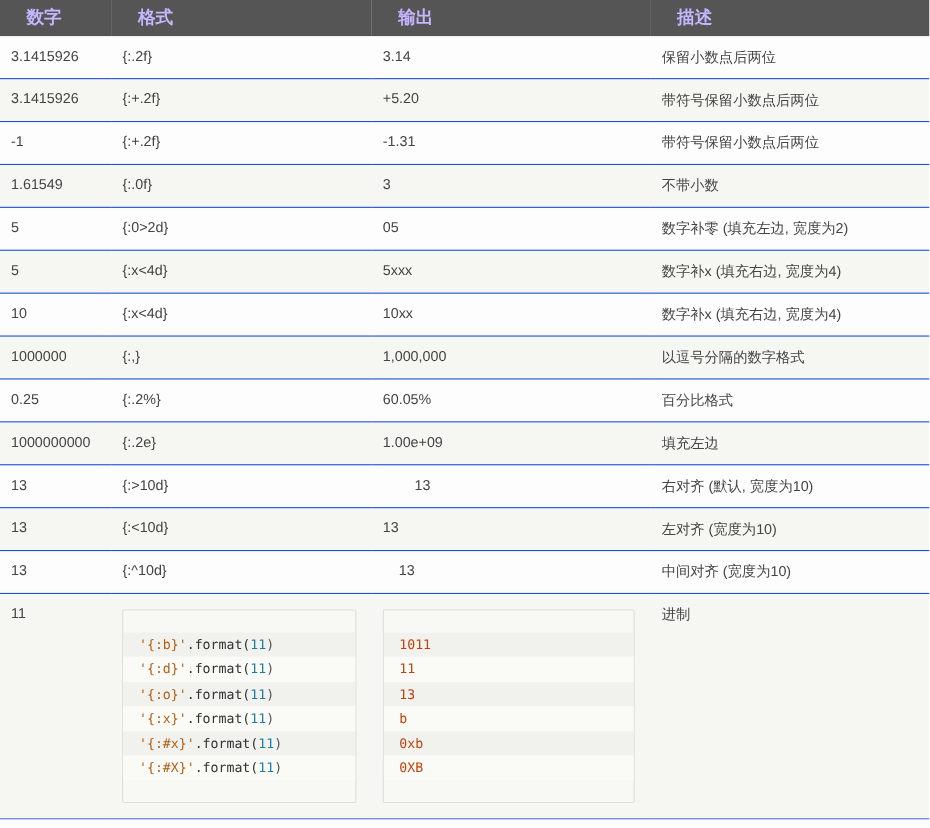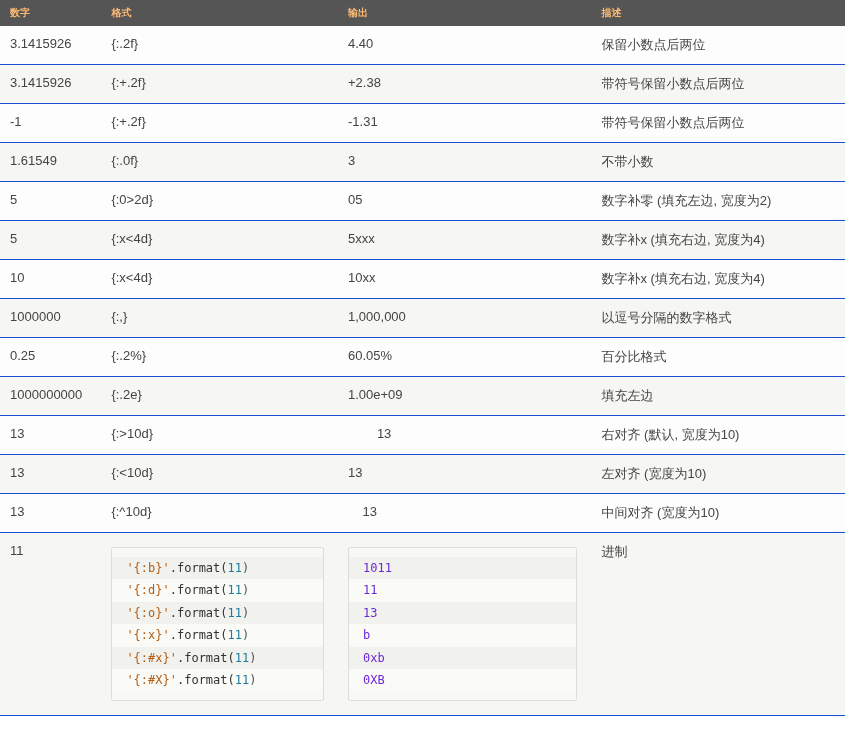--- a/index.html
+++ b/index.html
@@ -10,25 +10,25 @@
       background: #fff;
       width: 845px;
     }
     table {
       width: 100%;
       border-collapse: collapse;
       border-spacing: 0;
     }
     thead th {
       background: #555;
-      color: #fdba74;
+      color: #c4b5fd;
       font-weight: bold;
       text-align: left;
-      padding: 6px 10px;
-      font-size: 10px;
+      padding: 6px 24px;
+      font-size: 16px;
     }
     tbody td {
       padding: 10px 10px;
       vertical-align: top;
       border-bottom: 1px solid #1d4ed8;
       color: #444;
     }
     tbody tr:nth-child(even) td {
       background: #f6f6f3;
     }
@@ -37,64 +37,64 @@
     }
     .col-num { width: 12%; }
     .col-fmt { width: 28%; margin-top: 16px; }
     .col-out { width: 30%; }
     .col-desc { width: 30%; }
     .code-block {
       background: #f8f8f5;
       border: 1px solid #ddd;
       border-radius: 2px;
       margin: 4px 4px 4px 0;
-      padding: 9px 0;
+      padding: 20px 0;
       font-family: Consolas, Monaco, monospace;
       font-size: 12px;
       line-height: 1.7;
     }
     .code-line {
       padding: 1px 14px;
     }
     .code-line:nth-child(odd) {
       background: #f1f1ee;
     }
     .code-line:nth-child(even) {
       background: #fafaf7;
     }
     .str { color: #b35e14; }
     .method { color: #333; }
     .num { color: #1c7d9e; }
     .punct { color: #555; }
-    .out-val { color: #6d28d9; }
+    .out-val { color: #c2410c; }
     .pre { white-space: pre; font-family: inherit; }
   </style>
 </head>
 <body>
 
 <table>
   <thead>
     <tr>
       <th class="col-num">数字</th>
       <th class="col-fmt">格式</th>
       <th class="col-out">输出</th>
       <th class="col-desc">描述</th>
     </tr>
   </thead>
   <tbody id="tbody">
   <tr>
         <td>3.1415926</td>
         <td>{:.2f}</td>
-        <td class="pre">4.40</td>
+        <td class="pre">3.14</td>
         <td>保留小数点后两位</td>
       </tr>
       <tr>
         <td>3.1415926</td>
         <td>{:+.2f}</td>
-        <td class="pre">+2.38</td>
+        <td class="pre">+5.20</td>
         <td>带符号保留小数点后两位</td>
       </tr>
       <tr>
         <td>-1</td>
         <td>{:+.2f}</td>
         <td class="pre">-1.31</td>
         <td>带符号保留小数点后两位</td>
       </tr>
       <tr>
         <td>1.61549</td>

